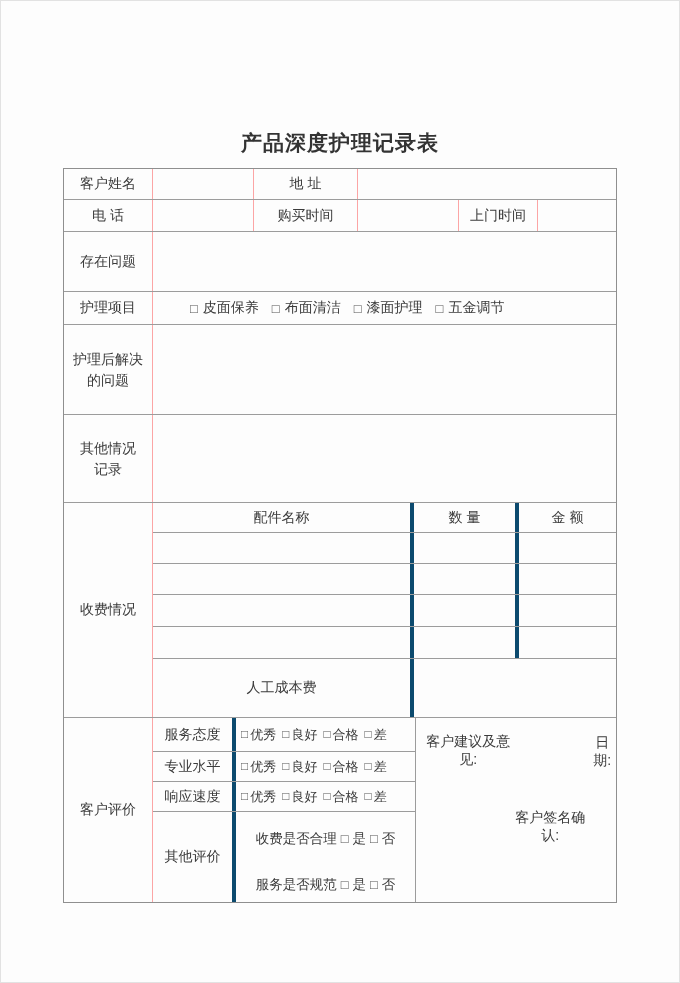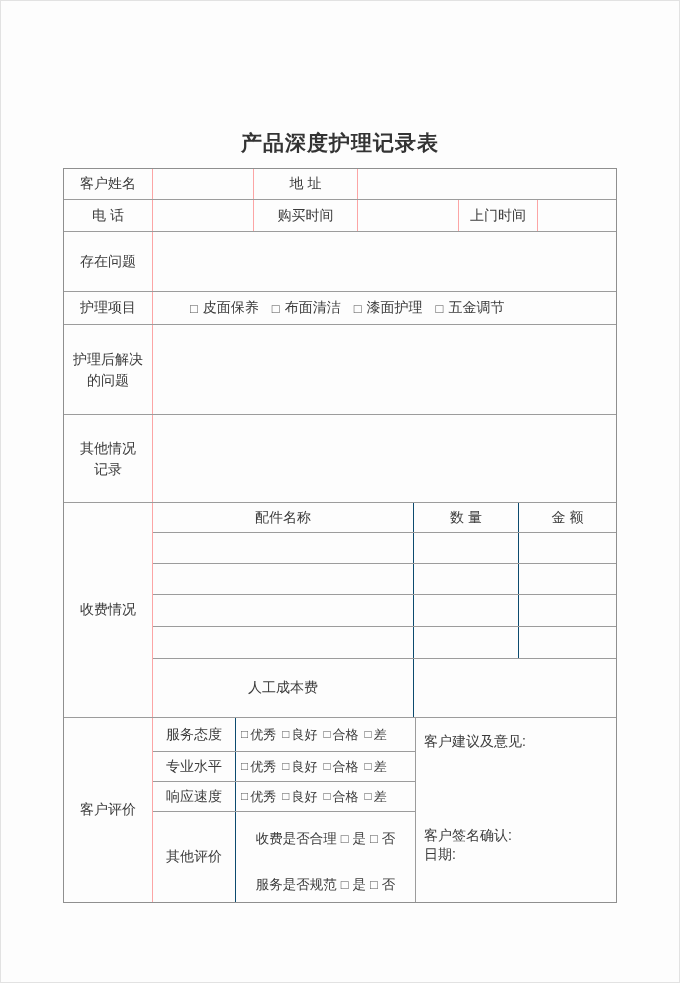--- a/index.html
+++ b/index.html
@@ -46,21 +46,21 @@
   .w89{width:89px}.w101{width:101px}.w104{width:104px}.w79{width:79px}
   .w261{width:261px}.w105{width:105px}.w83{width:83px}
   .flex1{flex:1}
   .pre{white-space:pre-line; line-height:21px;}
   .label{ color:#3b3b3b; }
   
   .subcol { flex:1; display:flex; flex-direction:column; }
   .str { display:flex; border-bottom:1px solid #9c9c9c; }
   .str:last-child { border-bottom:none; flex:1; }
   .std {
-    border-right:1px solid #0c4a6e;
+    border-right:4px solid #0c4a6e;
     display:flex; align-items:center; justify-content:center;
   }
   .std:last-child { border-right:none; }
   .sh30{height:30px}.sh31{height:31px}.sh32{height:32px}.sh29{height:29px}
   .sh34{height:34px}.shr30{height:30px}
   .mid { width:263px; border-right:1px solid #9c9c9c; display:flex; flex-direction:column;font-family:Liberation Mono, monospace; }
   .mid .str:last-child{ border-bottom:none; flex:1; }
   
   .opts-line {
     justify-content:flex-start;
@@ -78,21 +78,20 @@
     flex-direction:column;
     justify-content:flex-start;
     padding:18px 0 8px 0;
     font-size:13.5px;
   }
   .qline { display:flex; align-items:flex-end; gap:4px; }
   .qline .opt{ gap:4px; }
   .qcell .qline:last-child{ margin-top:auto; }
   
   .notes {
-    flex-direction:column;
     align-items:flex-start;
     justify-content:flex-start;
     padding:14px 0 0 8px;
     text-align:center;
   }
   .notes div{ line-height:18px; }
   .sign-line{ margin-top:76px; }
   .date-line{ margin-top:1px; }
 </style>
 </head>

